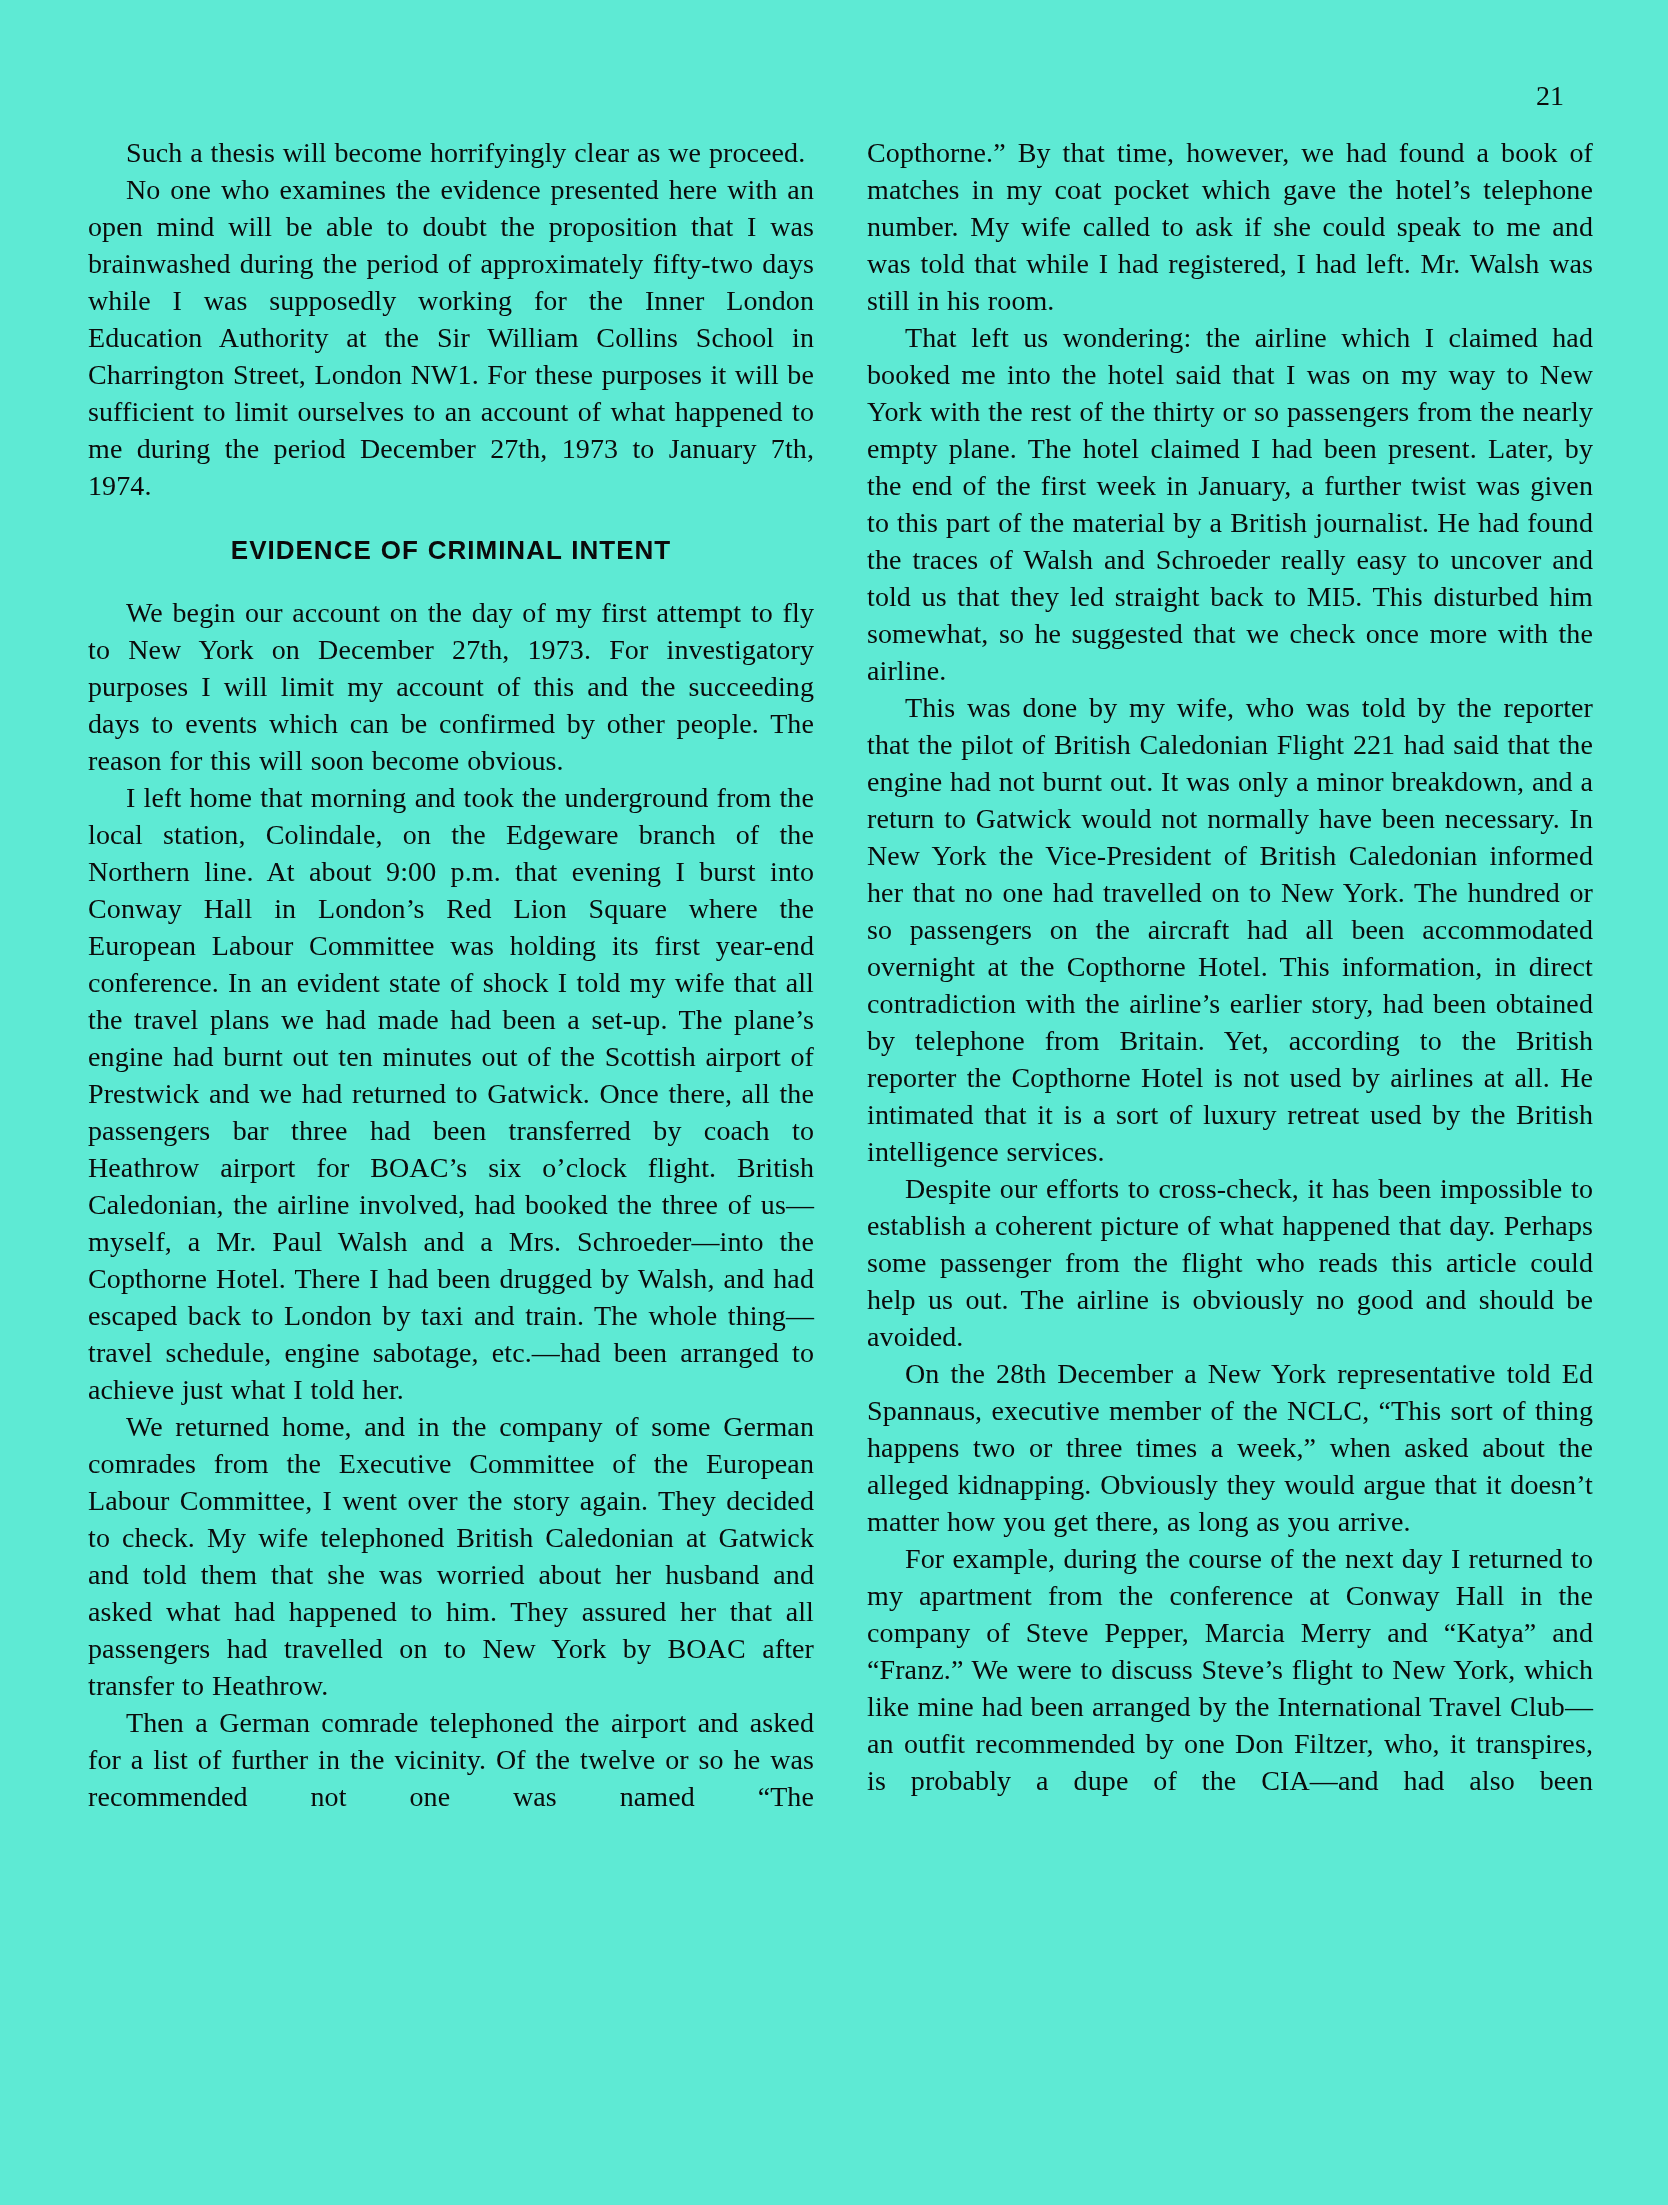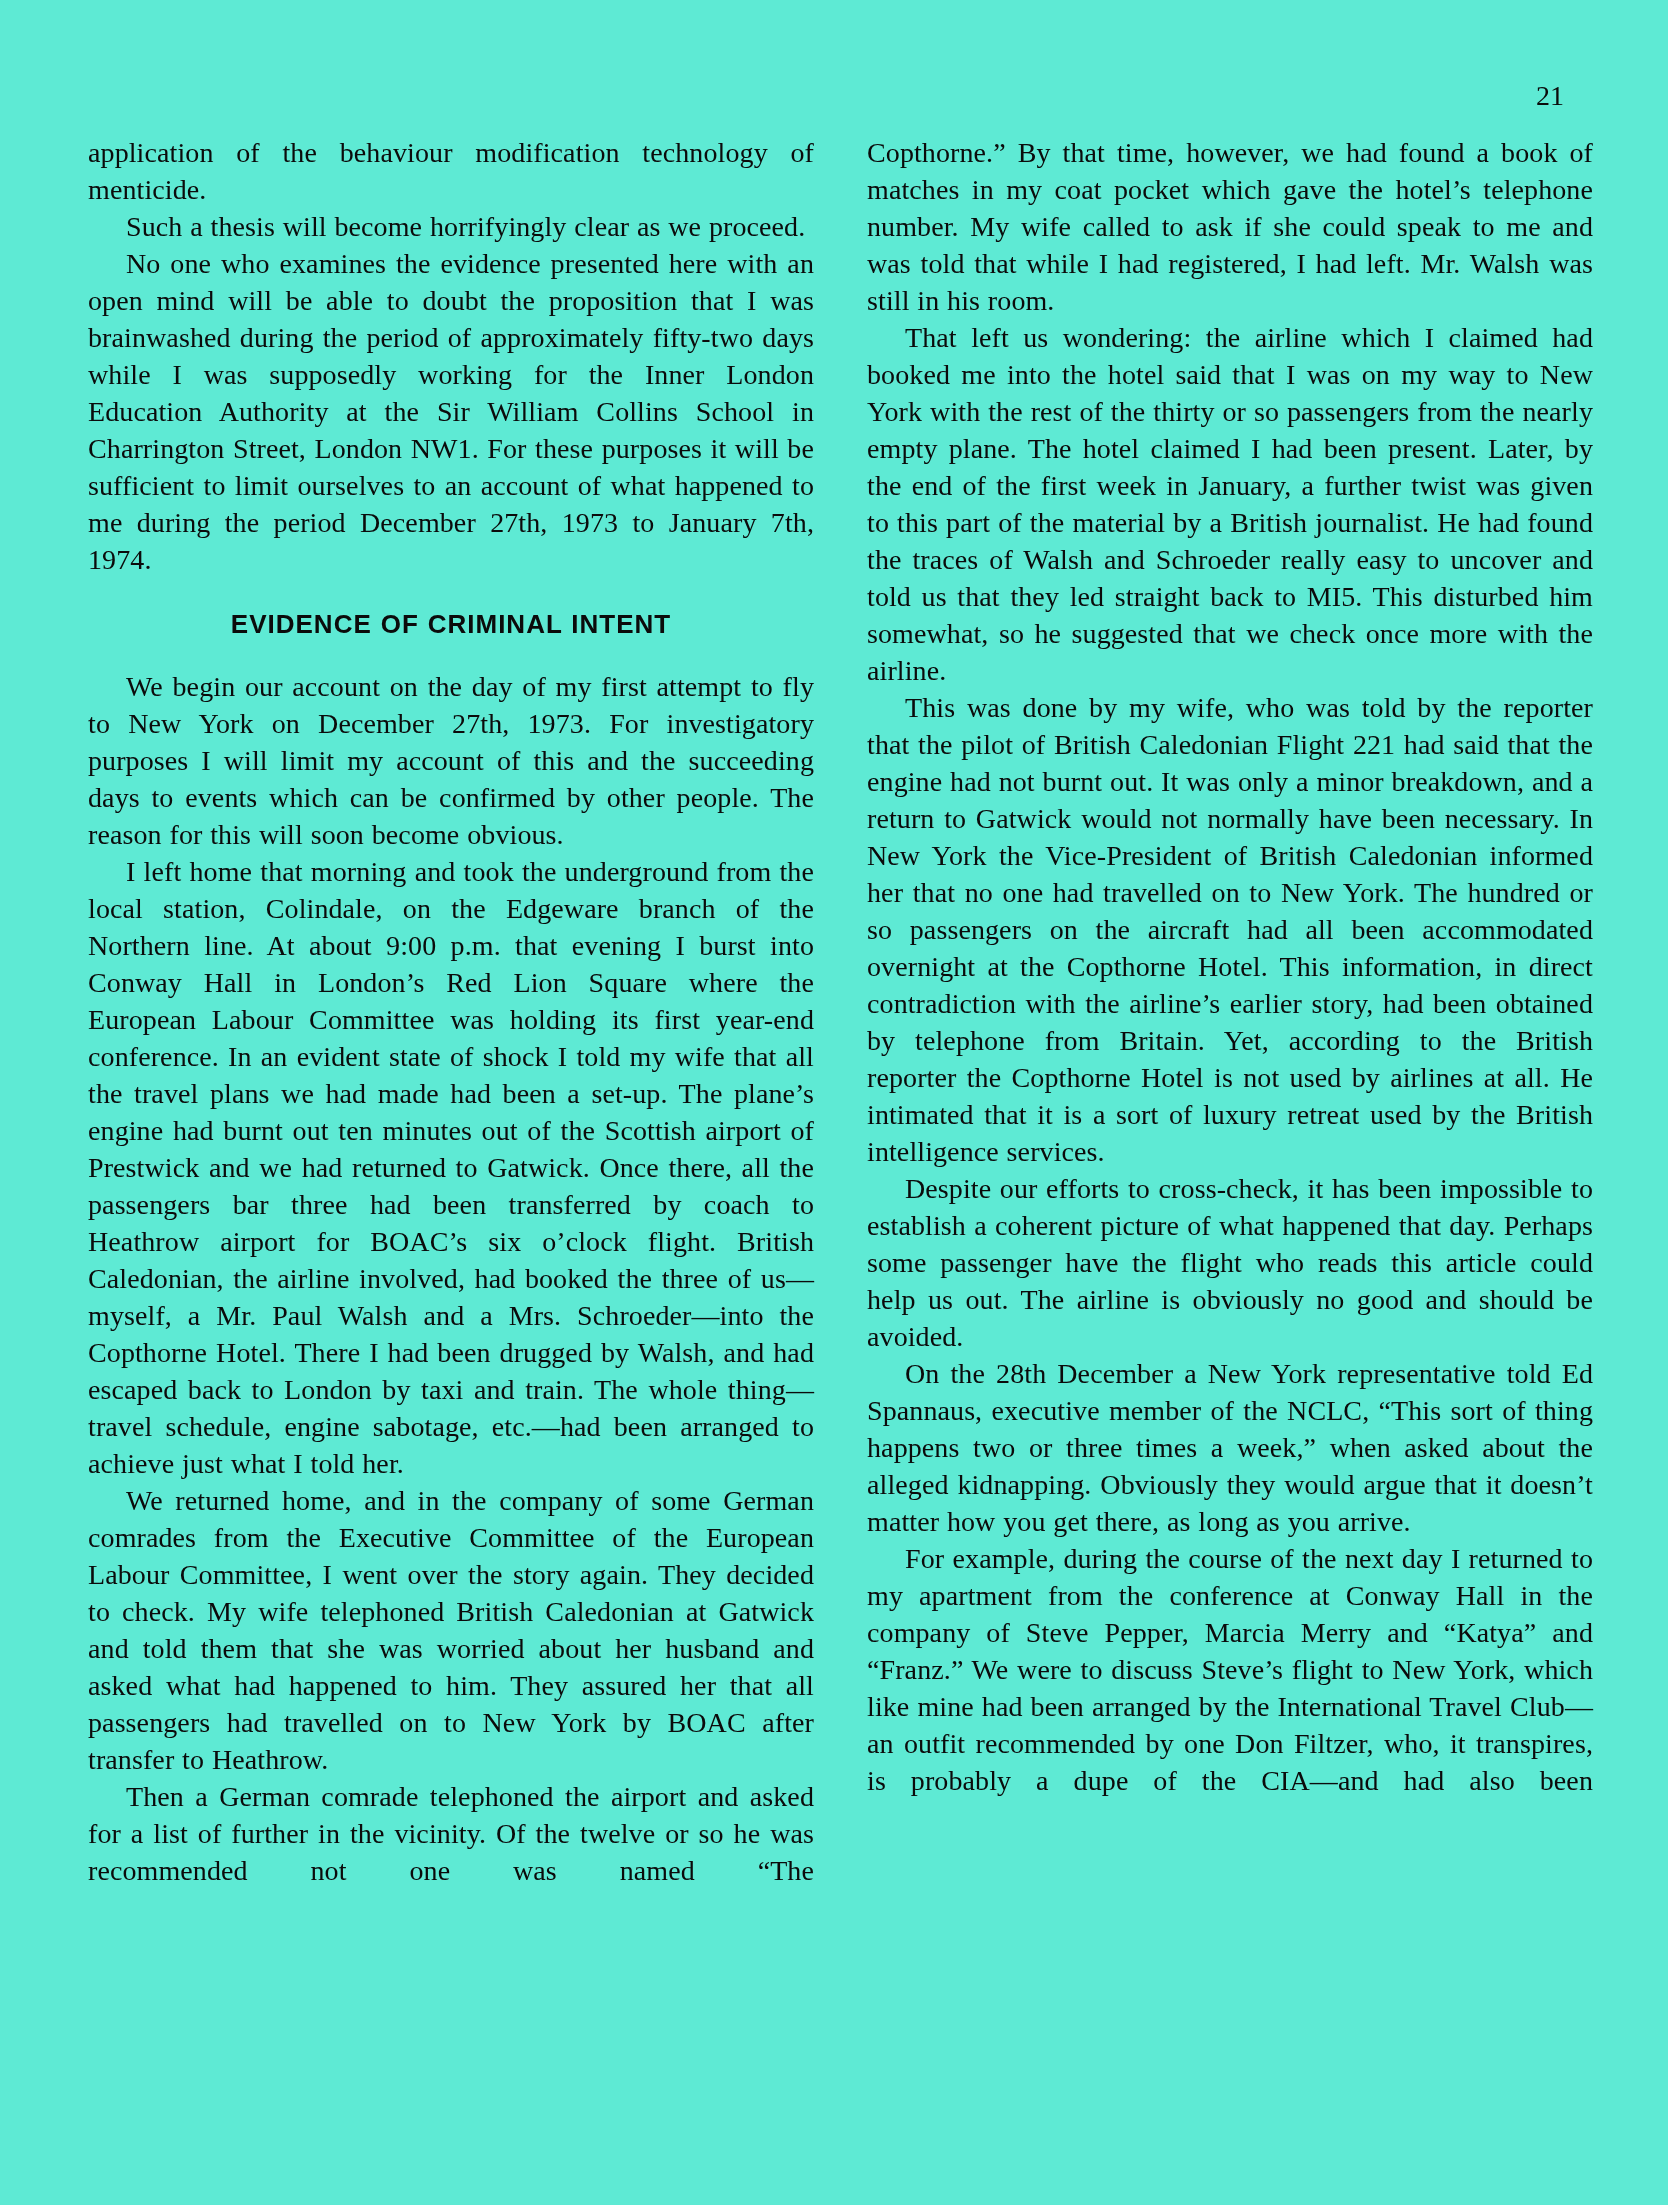--- a/index.html
+++ b/index.html
@@ -43,31 +43,30 @@
     text-indent:0;
     margin:28px 0 25px 0;
   }
 </style>
 </head>
 <body>
 
 <div class="page">
   <div class="page-number">21</div>
   <div class="col col-left">
-      <p class="para">application of the behaviour modification technology of menticide.</p>
       <p class="para indent">Such a thesis will become horrifyingly clear as we proceed.</p>
       <p class="para indent">No one who examines the evidence presented here with an open mind will be able to doubt the proposition that I was brainwashed during the period of approximately fifty-two days while I was supposedly working for the Inner London Education Authority at the Sir William Collins School in Charrington Street, London NW1. For these purposes it will be sufficient to limit ourselves to an account of what happened to me during the period December 27th, 1973 to January 7th, 1974.</p>
       <h2 class="heading">EVIDENCE OF CRIMINAL INTENT</h2>
       <p class="para indent">We begin our account on the day of my first attempt to fly to New York on December 27th, 1973. For investigatory purposes I will limit my account of this and the succeeding days to events which can be confirmed by other people.  The reason for this will soon become obvious.</p>
       <p class="para indent">I left home that morning and took the underground from the local station, Colindale, on the Edgeware branch of the Northern line.  At about 9:00 p.m. that evening I burst into Conway Hall in London’s Red Lion Square where the European Labour Committee was holding its first year-end conference.  In an evident state of shock I told my wife that all the travel plans we had made had been a set-up. The plane’s engine had burnt out ten minutes out of the Scottish airport of Prestwick and we had returned to Gatwick.  Once there, all the passengers bar three had been transferred by coach to Heathrow airport for BOAC’s six o’clock flight.  British Caledonian, the airline involved, had booked the three of us—myself, a Mr. Paul Walsh and a Mrs. Schroeder—into the Copthorne Hotel.  There I had been drugged by Walsh, and had escaped back to London by taxi and train.  The whole thing—travel schedule, engine sabotage, etc.—had been arranged to achieve just what I told her.</p>
       <p class="para indent">We returned home, and in the company of some German comrades from the Executive Committee of the European Labour Committee, I went over the story again.  They decided to check.  My wife telephoned British Caledonian at Gatwick and told them that she was worried about her husband and asked what had happened to him.  They assured her that all passengers had travelled on to New York by BOAC after transfer to Heathrow.</p>
       <p class="para indent justify-last">Then a German comrade telephoned the airport and asked for a list of further in the vicinity.  Of the twelve or so he was recommended not one was named “The</p>
     </div>
   <div class="col col-right">
       <p class="para">Copthorne.” By that time, however, we had found a book of matches in my coat pocket which gave the hotel’s telephone number.  My wife called to ask if she could speak to me and was told that while I had registered, I had left. Mr. Walsh was still in his room.</p>
       <p class="para indent">That left us wondering: the airline which I claimed had booked me into the hotel said that I was on my way to New York with the rest of the thirty or so passengers from the nearly empty plane.  The hotel claimed I had been present.  Later, by the end of the first week in January, a further twist was given to this part of the material by a British journalist. He had found the traces of Walsh and Schroeder really easy to uncover and told us that they led straight back to MI5. This disturbed him somewhat, so he suggested that we check once more with the airline.</p>
       <p class="para indent">This was done by my wife, who was told by the reporter that the pilot of British Caledonian Flight 221 had said that the engine had not burnt out. It was only a minor breakdown, and a return to Gatwick would not normally have been necessary. In New York the Vice-President of British Caledonian informed her that no one had travelled on to New York. The hundred or so passengers on the aircraft had all been accommodated overnight at the Copthorne Hotel. This information, in direct contradiction with the airline’s earlier story, had been obtained by telephone from Britain. Yet, according to the British reporter the Copthorne Hotel is not used by airlines at all. He intimated that it is a sort of luxury retreat used by the British intelligence services.</p>
-      <p class="para indent">Despite our efforts to cross-check, it has been impossible to establish a coherent picture of what happened that day. Perhaps some passenger have the flight who reads this article could help us out. The airline is obviously no good and should be avoided.</p>
+      <p class="para indent">Despite our efforts to cross-check, it has been impossible to establish a coherent picture of what happened that day. Perhaps some passenger from the flight who reads this article could help us out. The airline is obviously no good and should be avoided.</p>
       <p class="para indent">On the 28th December a New York representative told Ed Spannaus, executive member of the NCLC, “This sort of thing happens two or three times a week,” when asked about the alleged kidnapping.  Obviously they would argue that it doesn’t matter how you get there, as long as you arrive.</p>
       <p class="para indent justify-last">For example, during the course of the next day I returned to my apartment from the conference at Conway Hall in the company of Steve Pepper, Marcia Merry and “Katya” and “Franz.” We were to discuss Steve’s flight to New York, which like mine had been arranged by the International Travel Club—an outfit recommended by one Don Filtzer, who, it transpires, is probably a dupe of the CIA—and had also been</p>
     </div>
 </div>
 
 
 </body></html>

